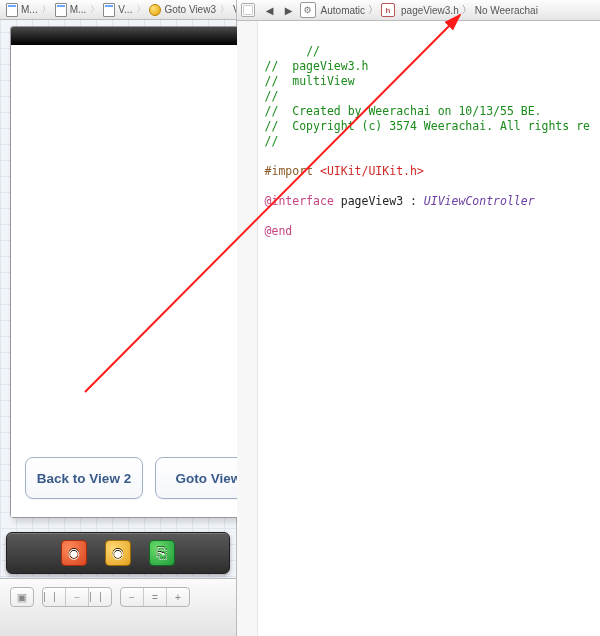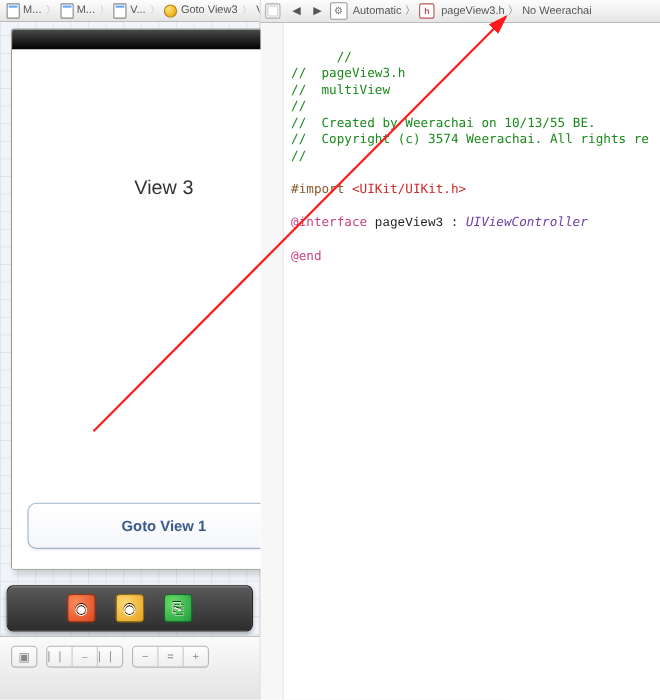--- a/index.html
+++ b/index.html
@@ -181,21 +181,21 @@
   }
   .gutter{
     position:absolute;left:0;top:0;bottom:0;width:20px;
     background:#f7f7f7;border-right:1px solid #e6e6e6;
   }
   .c-comment{color:#1a8a1a;}
   .c-macro{color:#8a5a2a;}
   .c-string{color:#d02828;}
   .c-kw{color:#c74480;}
   .c-type{color:#6b3fa3;font-style:italic;}
-  .c-plain{color:#222;font-family:Liberation Mono, monospace;}
+  .c-plain{color:#222;}
 
   
   .arrow-svg{position:absolute;left:0;top:0;width:600px;height:636px;pointer-events:none;}
 </style>
 </head>
 <body>
 
 <div class="workspace">
 
   <div class="left-pane">
@@ -224,22 +224,24 @@
       <span class="crumbseg">
           <span>View</span>
         </span>
     </div>
 
     <div class="device-frame">
       <div class="device-statusbar">
         <span class="battery"></span>
       </div>
       <div class="device-body">
-        <div class="view-title">View 3</div>
         <div class="device-btn-row">
+          <div class="ios-btn">
+              <span>Back to View 2</span>
+            </div>
           <div class="ios-btn">
               <span>Goto View 1</span>
             </div>
         </div>
       </div>
     </div>
 
     <div class="ib-dock">
       <div class="dock-btn dock-cube">◉</div>
       <div class="dock-btn dock-folder">◉</div>

